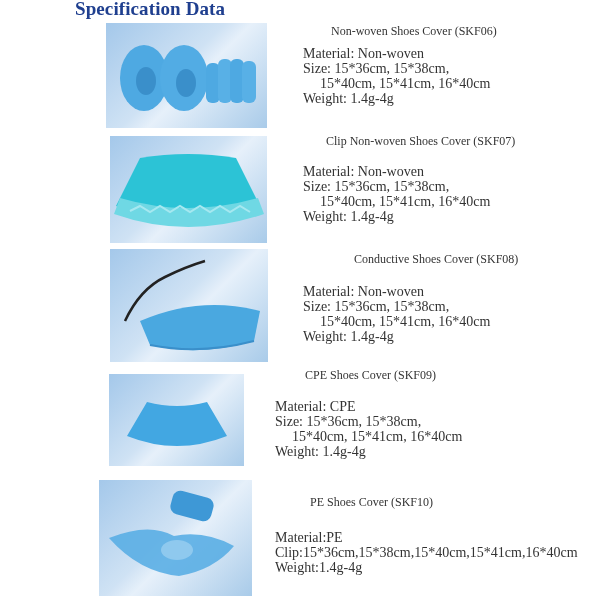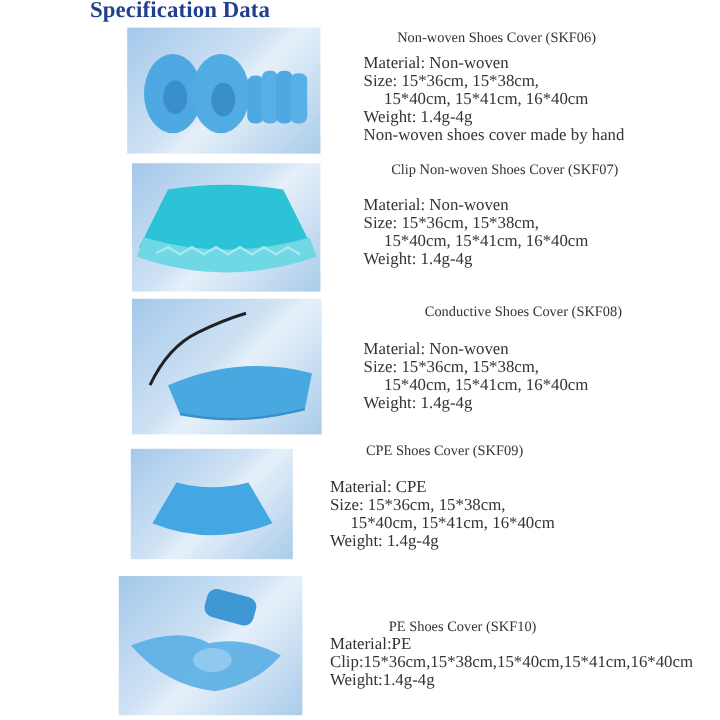--- a/index.html
+++ b/index.html
@@ -47,21 +47,20 @@
     <rect x="124" y="36" width="14" height="44" rx="6" fill="#4ea9e2"></rect>
     <rect x="136" y="38" width="14" height="42" rx="6" fill="#58b0e6"></rect>
   </svg>
 </div>
 <div class="prod-title" style="left:331px;top:24px;">Non-woven Shoes Cover (SKF06)</div>
 <div class="spec" style="left:303px;top:46px;">
   <div>Material: Non-woven</div>
   <div>Size: 15*36cm, 15*38cm,</div>
   <div class="indent">15*40cm, 15*41cm, 16*40cm</div>
   <div>Weight: 1.4g-4g</div>
-  <div>Non-woven shoes cover made by hand</div>
 </div>
 
 <div class="photo" style="left:110px;top:136px;width:157px;height:107px;">
   <svg viewBox="0 0 157 107">
     <path d="M30 22 Q78 14 126 22 L150 70 Q78 100 6 70 Z" fill="#2cc3d6"></path>
     <path d="M10 62 Q78 82 148 62 L154 78 Q78 104 4 78 Z" fill="#6fd8e4"></path>
     <path d="M20 75 L30 70 L40 76 L50 70 L60 76 L70 70 L80 76 L90 70 L100 76 L110 70 L120 76 L130 70 L140 76" stroke="#a6e8f0" stroke-width="2" fill="none"></path>
   </svg>
 </div>
 <div class="prod-title" style="left:326px;top:134px;">Clip Non-woven Shoes Cover (SKF07)</div>
@@ -100,18 +99,18 @@
   <div>Weight: 1.4g-4g</div>
 </div>
 
 <div class="photo" style="left:99px;top:480px;width:153px;height:116px;">
   <svg viewBox="0 0 153 116">
     <path d="M10 58 Q50 42 75 56 Q105 50 135 66 Q115 90 80 96 Q40 92 10 58 Z" fill="#5aaee4" opacity="0.9"></path>
     <ellipse cx="78" cy="70" rx="16" ry="10" fill="#8fc9ee"></ellipse>
     <rect x="72" y="14" width="42" height="24" rx="8" transform="rotate(15 93 26)" fill="#3e98d6"></rect>
   </svg>
 </div>
-<div class="prod-title" style="left:310px;top:515px;margin-left:14px;">PE Shoes Cover (SKF10)</div>
+<div class="prod-title" style="left:310px;top:495px;">PE Shoes Cover (SKF10)</div>
 <div class="spec" style="left:275px;top:530px;">
   <div>Material:PE</div>
   <div>Clip:15*36cm,15*38cm,15*40cm,15*41cm,16*40cm</div>
   <div>Weight:1.4g-4g</div>
 </div>
 
 </body></html>

